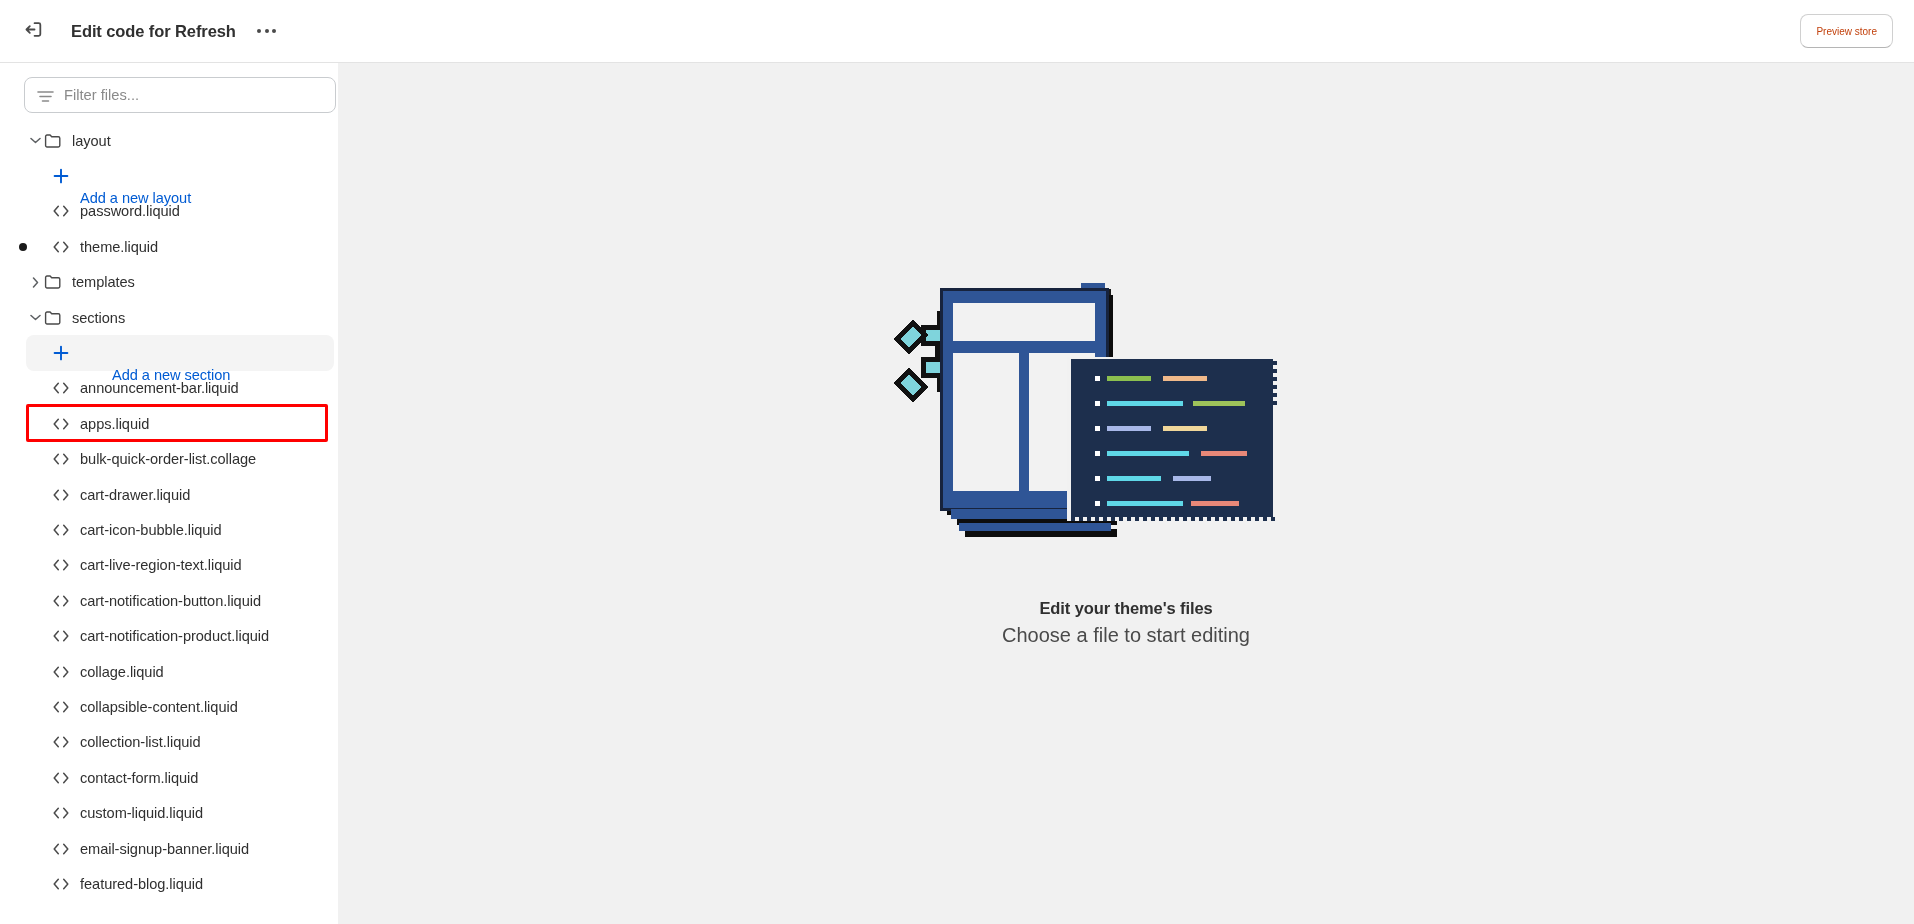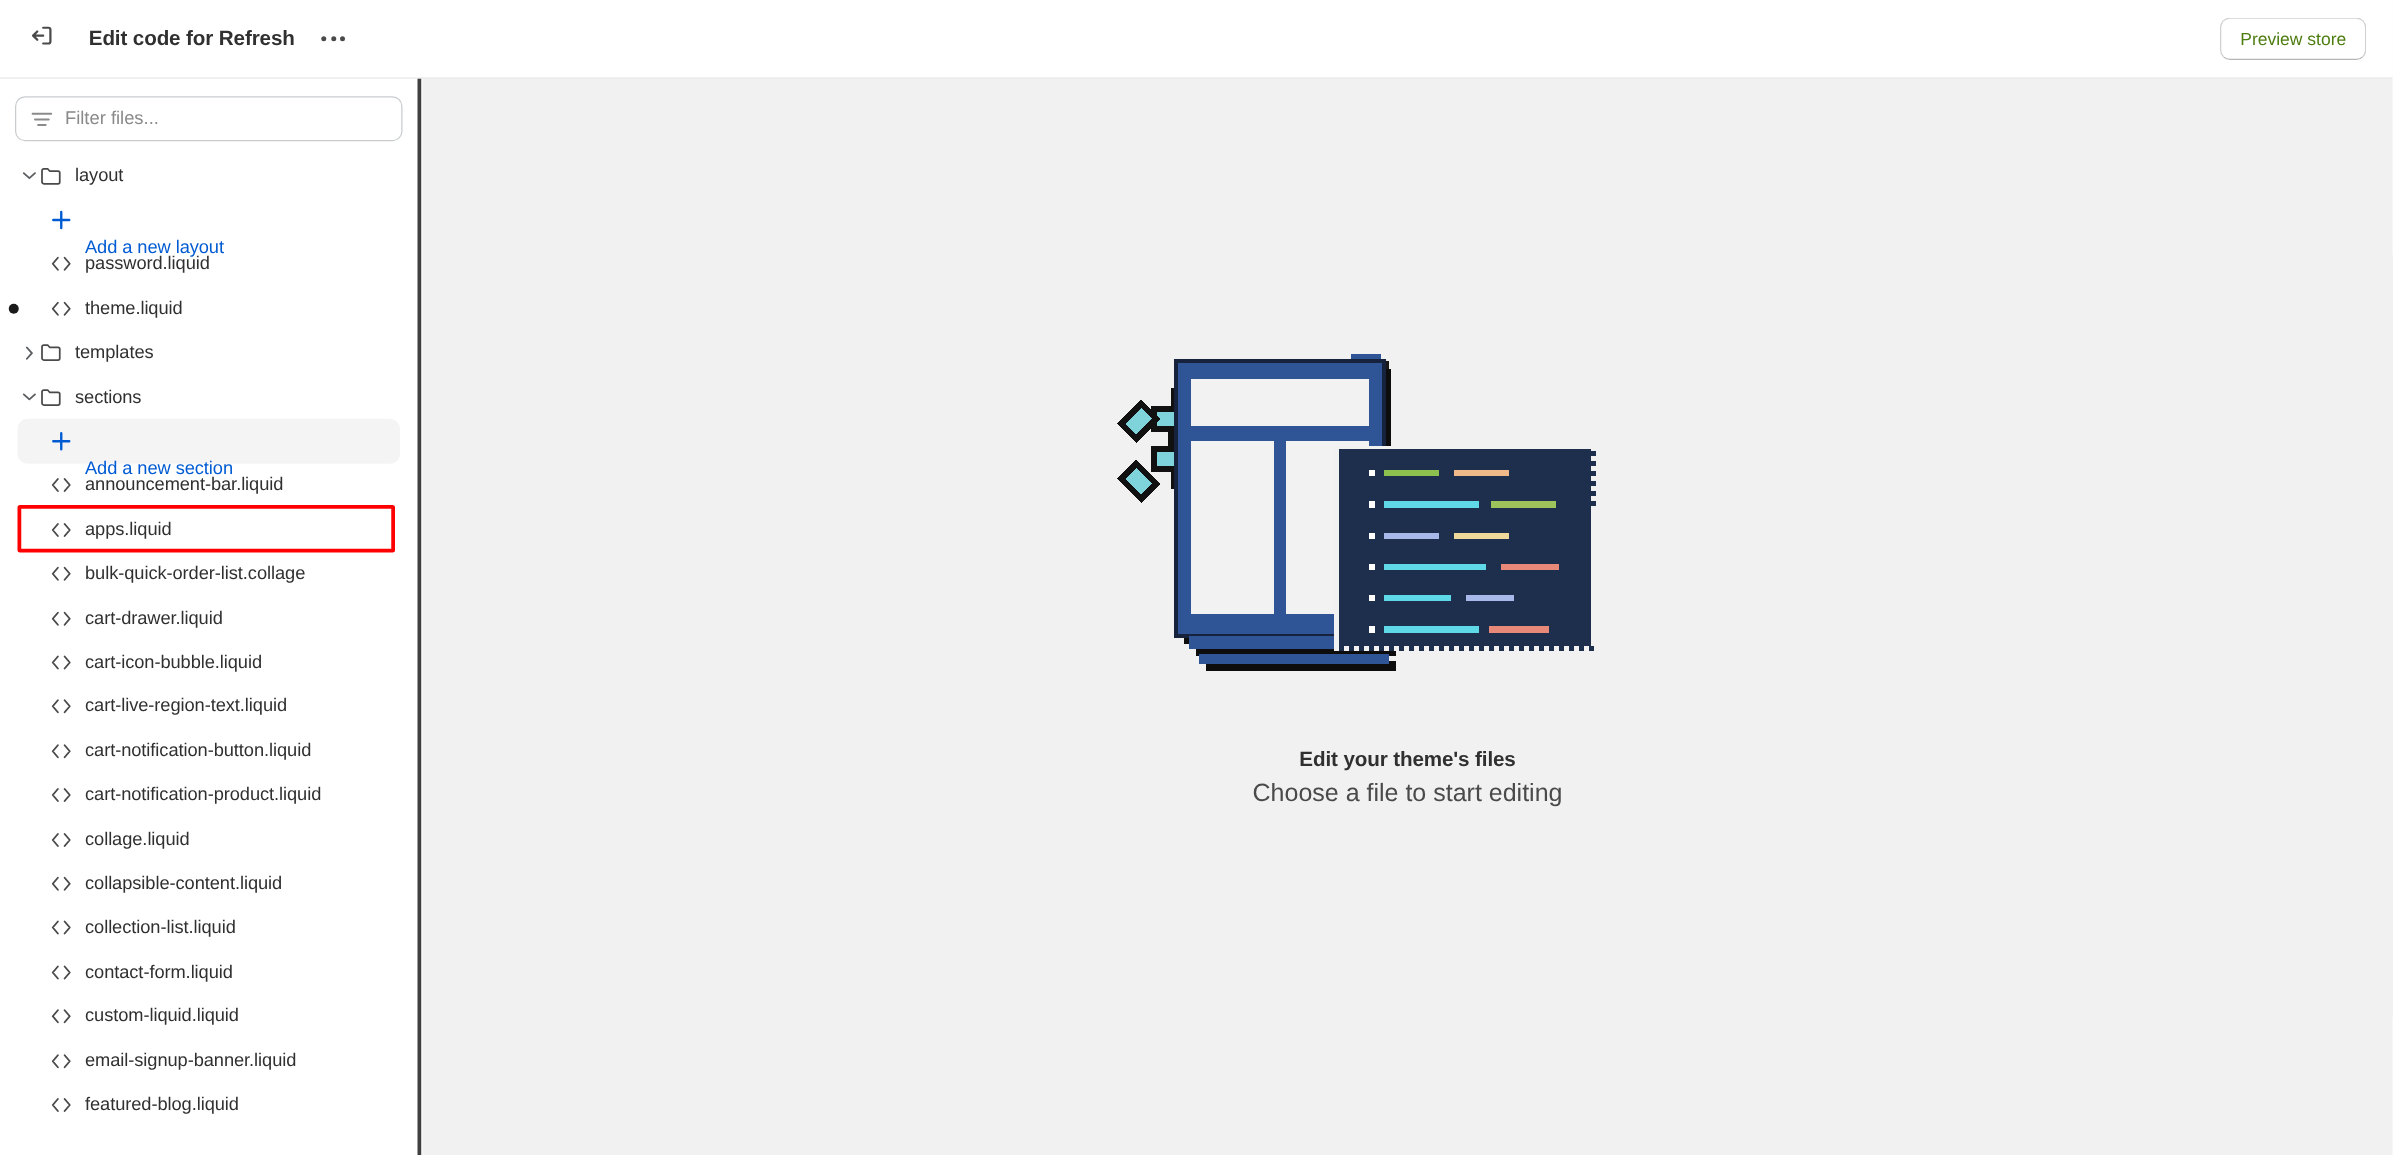--- a/index.html
+++ b/index.html
@@ -46,35 +46,35 @@
     background: #4a4a4a; display: block;
   }
   .preview-btn {
     position: absolute; right: 21px; top: 14px;
     height: 34px;
     padding: 16px 15px;
     background: #ffffff;
     border: 1px solid #d0d0d0;
     border-bottom-color: #b5b5b5;
     border-radius: 8px;
-    font-size: 14px;
-    color: #4d7c0f;
+    font-size: 10px;
+    color: #c2410c;
     font-family: "Liberation Sans", sans-serif;
     font-weight: 500;
     cursor: pointer;
     display: flex; align-items: center;
   }
 
   
   .sidebar {
     position: absolute;
-    top: 63px; left: 0;
+    top: 63px; left: 12px;
     width: 337px; height: 861px;
     background: #ffffff;
-    border-right: 3px solid #404040;
+    border-right: 1px solid #404040;
     overflow: hidden;
   }
   .filter-wrap { padding: 14px 12px 6px 12px; }
   .filter-box {
     height: 36px;
     border: 1px solid #c9cccf;
     border-radius: 8px;
     display: flex; align-items: center;
     padding: 0 12px;
     background: #fff;
@@ -118,21 +118,21 @@
   .label {
     font-size: 14.6px;
     color: #303030;
     white-space: nowrap;
     letter-spacing: -0.05px;
   }
   .label.link { color: #005bd3; font-weight: 500; margin-top: 44px; }
   .row.folder { padding-left: 0; }
   .row.indent { padding-left: 26px; }
   .row.file { padding-left: 26px; }
-  .row.highlighted { background: #f4f4f4; }
+  .row.highlighted { background: #f4f4f4; gap: 32px; }
 
   
   .redbox {
     position: absolute;
     left: 14px; top: 341px;
     width: 302px; height: 38px;
     border: 3px solid #ff0000;
     border-radius: 2px;
     pointer-events: none;
     z-index: 20;

